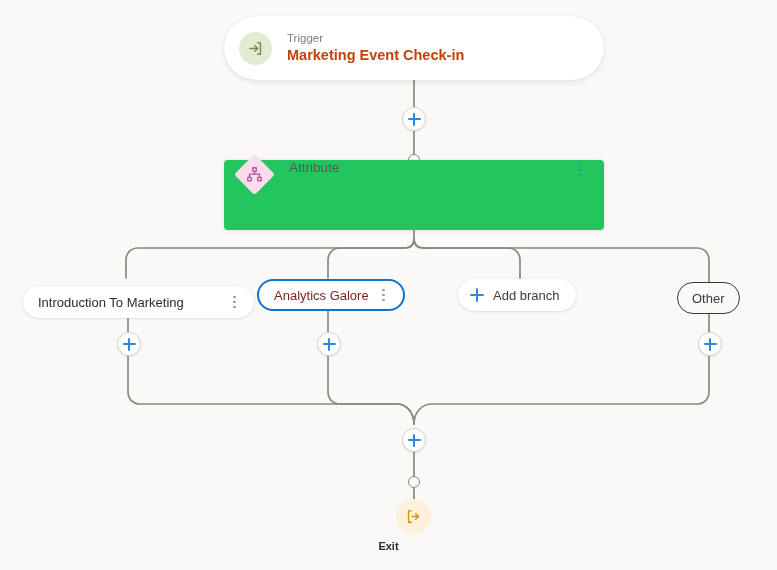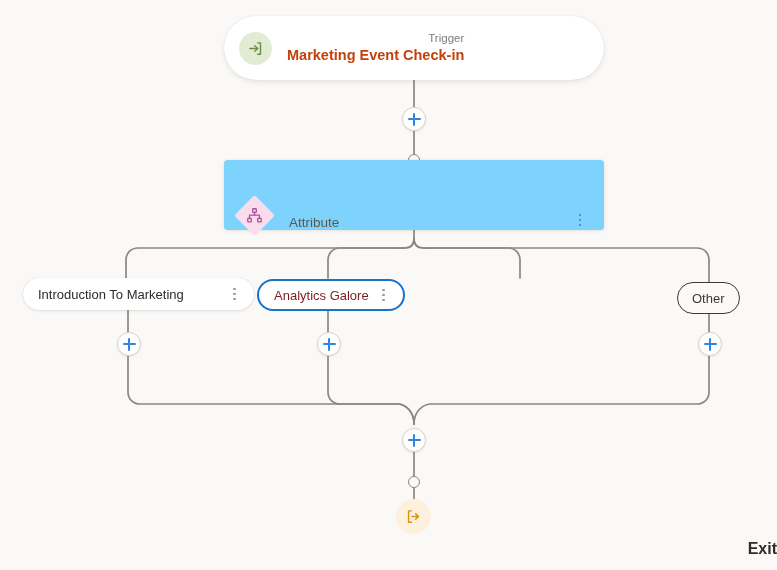--- a/index.html
+++ b/index.html
@@ -69,45 +69,44 @@
     align-items: center;
     justify-content: center;
     flex: 0 0 auto;
   }
   .trigger-text {
     margin-left: 15px;
     display: flex;
     flex-direction: column;
     justify-content: center;
     line-height: 1.15;
-    align-items: flex-end;
   }
   .trigger-kicker {
     font-size: 11.5px;
     color: #807c77;
     margin-bottom: 2px;
   }
   .trigger-title {
     font-size: 14.5px;
     color: #c2410c;
     font-weight: bold;
   }
 
   
   .attr-card {
     position: absolute;
     left: 224px;
     top: 160px;
     width: 380px;
     height: 70px;
-    background: #7dd3fc;
+    background: #22c55e;
     border-radius: 4px;
     box-shadow: 0 1px 4px rgba(60,55,50,0.10), 0 0 1px rgba(60,55,50,0.16);
     display: flex;
-    align-items: flex-end;
+    align-items: flex-start;
     box-sizing: border-box;
     padding: 0 16px 0 16px;
   }
   .diamond {
     width: 29px;
     height: 29px;
     background: #fadcec;
     transform: rotate(45deg);
     border-radius: 3px;
     display: flex;
@@ -238,22 +237,22 @@
     background: #fdf1dd;
     display: flex;
     align-items: center;
     justify-content: center;
   }
   .exit-label {
     position: absolute;
     left: 0;
     top: 540px;
     width: 777px;
-    text-align: right;
-    font-size: 16px;
+    text-align: center;
+    font-size: 11px;
     font-weight: bold;
     color: #2f2b27;
   }
 </style>
 </head>
 <body>
 
 <div id="canvas">
 
   <svg id="edges" width="777" height="570" viewBox="0 0 777 570">
@@ -314,38 +313,42 @@
         </svg>
       </div>
       <span class="attr-label">Attribute</span>
       <span class="kebab">
         <i></i>
           <i></i>
           <i></i>
       </span>
     </div>
 
-    <div class="pill" style="left:23px; top:278px;gap:36px;">
+    <div class="pill" style="left:23px; top:286px;gap:36px;">
       <span class="pill-label">Introduction To Marketing</span>
       <span class="kebab gray">
         <i></i>
           <i></i>
           <i></i>
       </span>
     </div>
 
     <div class="pill selected" style="left:257px; top:279px;">
       <span class="pill-label">Analytics Galore</span>
       <span class="kebab gray">
         <i></i>
           <i></i>
           <i></i>
       </span>
     </div>
 
+    <div class="pill add-branch" style="left:458px; top:279px;">
+      <span class="plus-glyph"></span>
+      <span class="pill-label">Add branch</span>
+    </div>
 
     <div class="pill other" style="left:677px; top:282px;">
       <span class="pill-label">Other</span>
     </div>
 
     <div class="plus-btn" style="left:117px; top:332px;">
       <span class="plus-glyph"></span>
     </div>
     <div class="plus-btn" style="left:317px; top:332px;">
       <span class="plus-glyph"></span>

